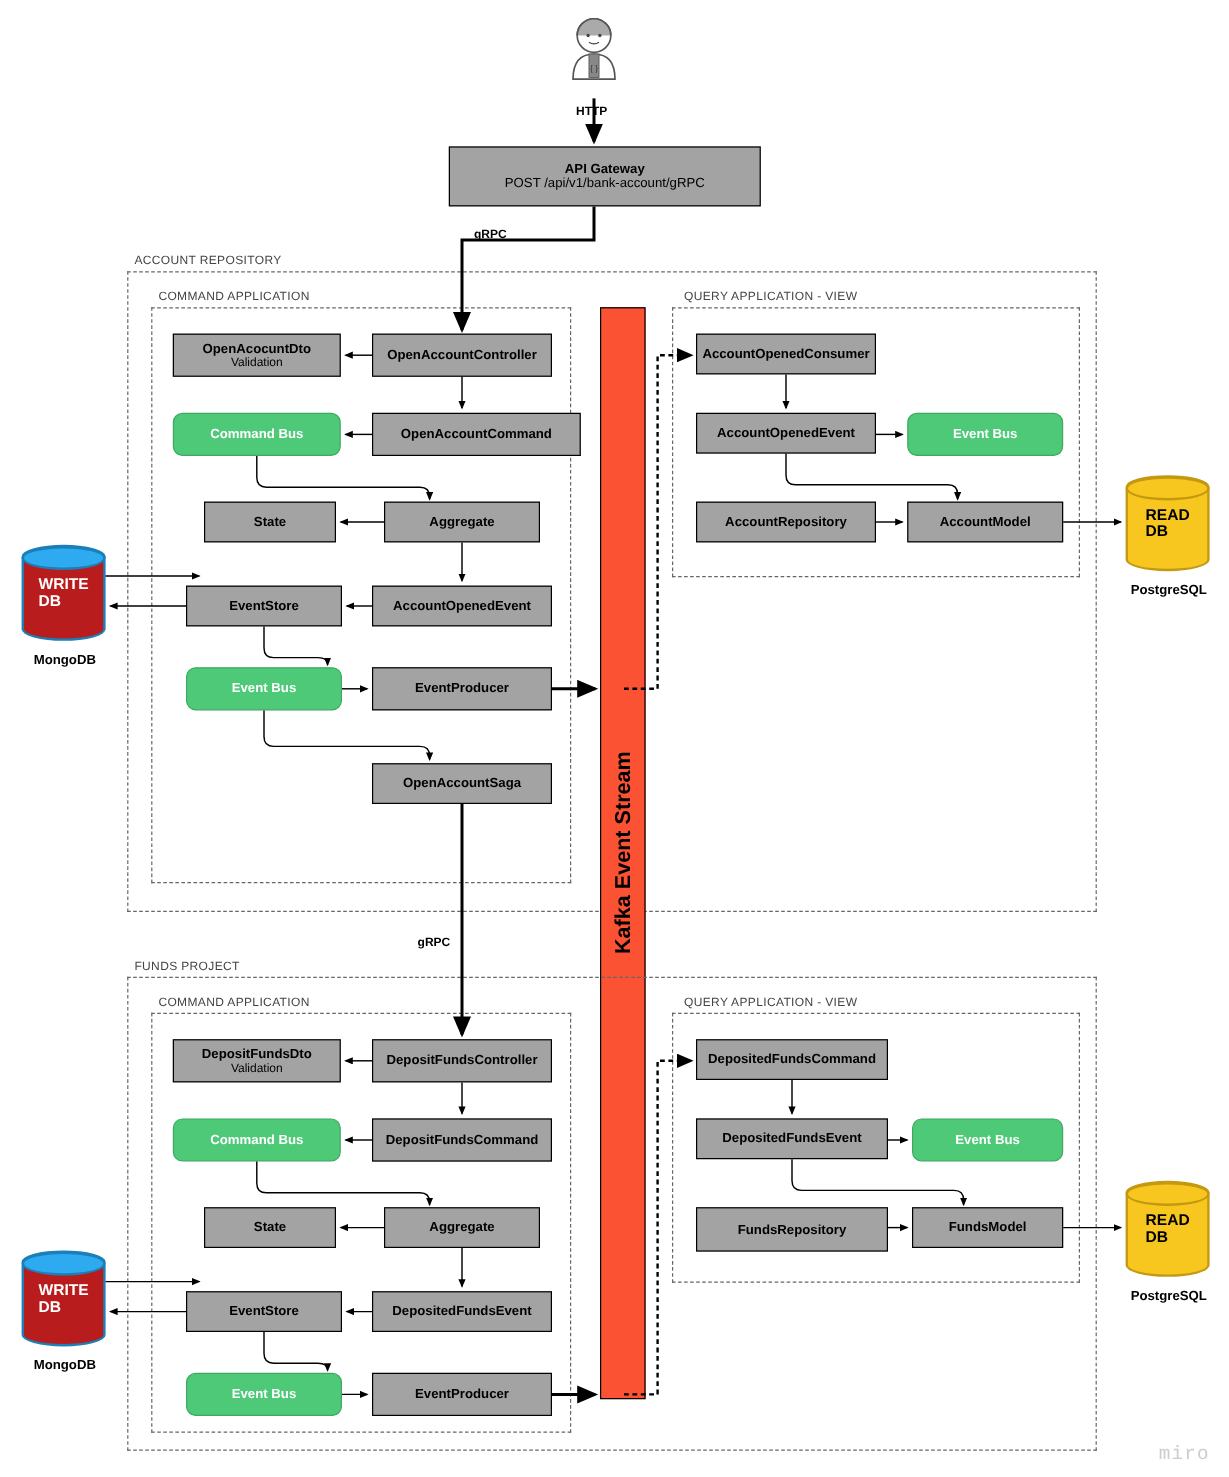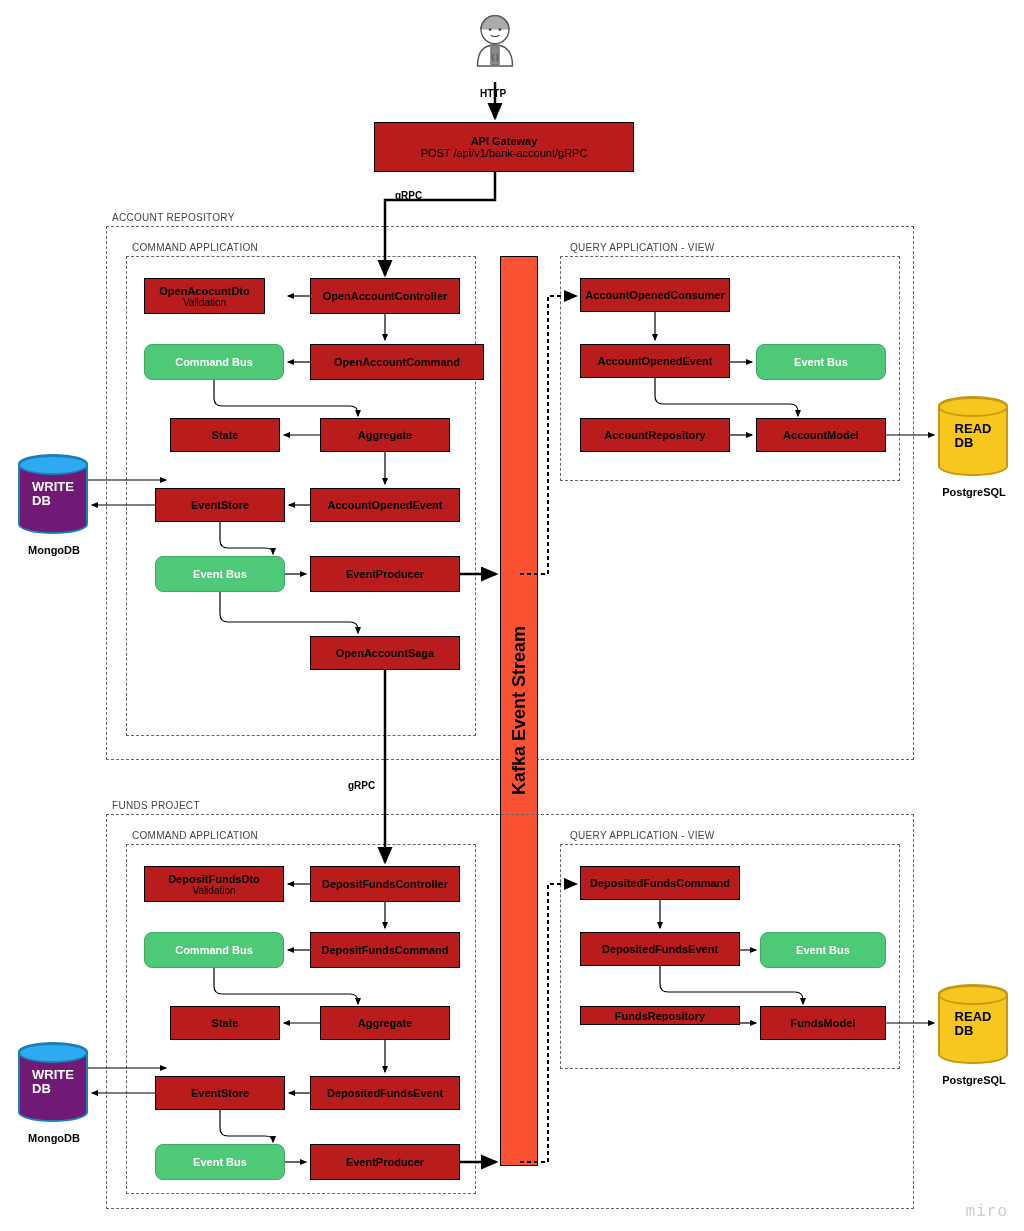--- a/index.html
+++ b/index.html
@@ -1,27 +1,27 @@
 <!DOCTYPE html>
 <html><head>
 <meta charset="utf-8">
 <style>
 *{box-sizing:border-box;margin:0;padding:0}
 body{font-family:Arial,Helvetica,sans-serif;background:#fff;width:1024px;height:1231px;position:relative;font-size:11px;color:#000}
-.box{position:absolute;border:1.5px solid #000;background:#b91c1c;display:flex;flex-direction:column;align-items:center;justify-content:center;text-align:center;padding:4px 6px}
+.box{position:absolute;border:1.5px solid #000;background:#a3a3a3;display:flex;flex-direction:column;align-items:center;justify-content:center;text-align:center;padding:4px 6px}
 .box.green{background:#4ec977;border-color:#3fa862;color:#fff;border-radius:8px;font-weight:bold}
 .dashed{position:absolute;border:1.5px dashed #666}
 .label{position:absolute;font-size:10px;font-weight:normal;color:#444;letter-spacing:.3px}
 .edge-label{position:absolute;font-size:10px;font-weight:bold}
 .kafka{position:absolute;background:#fa5232;border:1.5px solid #000;display:flex;align-items:center;justify-content:center}
 .kafka span{writing-mode:vertical-rl;transform:rotate(180deg);font-weight:bold;font-size:18px}
 .db{position:absolute;width:70px;height:80px}
 .db .cyl{width:100%;height:100%;border:2px solid;border-radius:50%/12%;position:relative;display:flex;flex-direction:column;align-items:center;justify-content:center;font-weight:bold;font-size:13px;line-height:1.1}
 .db .cyl:before{content:"";position:absolute;top:-1px;left:-2px;right:-2px;height:16px;border:2px solid;border-radius:50%;background:inherit}
-.db.blue .cyl{background:#701a75;border-color:#1b7fb8;color:#fff}
+.db.blue .cyl{background:#b91c1c;border-color:#1b7fb8;color:#fff}
 .db.blue .cyl:before{background:#2eaaf0;border-color:#1b7fb8}
 .db.yellow .cyl{background:#f7c71f;border-color:#c49910;color:#000}
 .db.yellow .cyl:before{background:#f7c71f;border-color:#c49910}
 .db-label{position:absolute;font-size:11px;font-weight:bold;text-align:center;width:80px}
 .watermark{position:absolute;right:16px;bottom:10px;color:#ccc;font-size:16px;font-family:Liberation Mono, monospace;letter-spacing:1px}
 .user-icon{position:absolute;left:460px;top:10px;width:70px;height:70px}
 svg.arrows{position:absolute;top:0;left:0;width:1024px;height:1231px;pointer-events:none}
 .sub{font-size:10px;font-weight:normal}
 .bold{font-weight:bold}
 </style>
@@ -45,21 +45,21 @@
   <div>POST /api/v1/bank-account/gRPC</div>
 </div>
 <div class="edge-label" style="left:395px;top:190px">gRPC</div>
 
 <div class="label" style="left:112px;top:212px">ACCOUNT REPOSITORY</div>
 <div class="dashed" style="left:106px;top:226px;width:808px;height:534px"></div>
 
 <div class="label" style="left:132px;top:242px">COMMAND APPLICATION</div>
 <div class="dashed" style="left:126px;top:256px;width:350px;height:480px"></div>
 
-<div class="box" style="left:144px;top:278px;width:121px;height:36px">
+<div class="box" style="left:144px;top:278px;width:140px;height:36px">
   <div class="bold">OpenAcocuntDto</div>
   <div class="sub">Validation</div>
 </div>
 <div class="box" style="left:310px;top:278px;width:150px;height:36px">
     <span class="bold">OpenAccountController</span>
   </div>
 
 <div class="box green" style="left:144px;top:344px;width:140px;height:36px">
     <span>Command Bus</span>
   </div>
@@ -164,21 +164,21 @@
 
 <div class="box" style="left:580px;top:866px;width:160px;height:34px">
     <span class="bold">DepositedFundsCommand</span>
   </div>
 <div class="box" style="left:580px;top:932px;width:160px;height:34px">
     <span class="bold">DepositedFundsEvent</span>
   </div>
 <div class="box green" style="left:760px;top:932px;width:126px;height:36px">
     <span>Event Bus</span>
   </div>
-<div class="box" style="left:580px;top:1006px;width:160px;height:19px">
+<div class="box" style="left:580px;top:1006px;width:160px;height:37px">
     <span class="bold">FundsRepository</span>
   </div>
 <div class="box" style="left:760px;top:1006px;width:126px;height:34px">
     <span class="bold">FundsModel</span>
   </div>
 
 <div class="db blue" style="left:18px;top:454px">
     <div class="cyl">WRITE<br>DB</div>
   </div>
 <div class="db-label" style="left:14px;top:544px">MongoDB</div>

